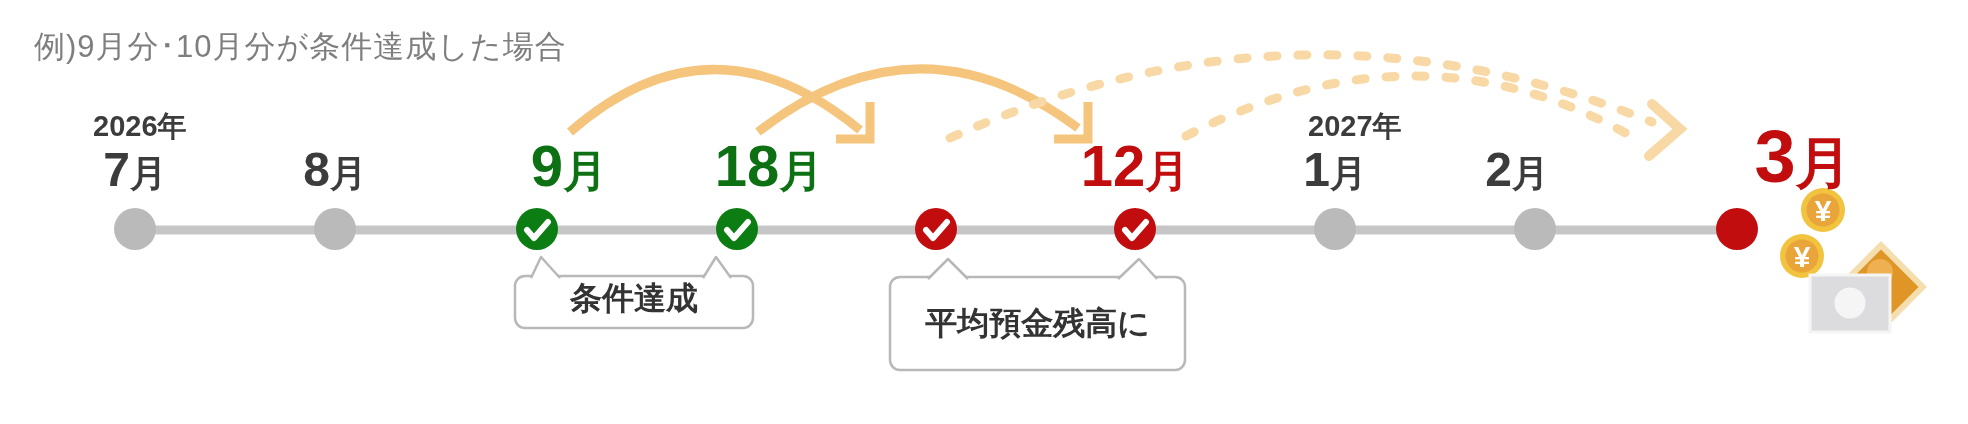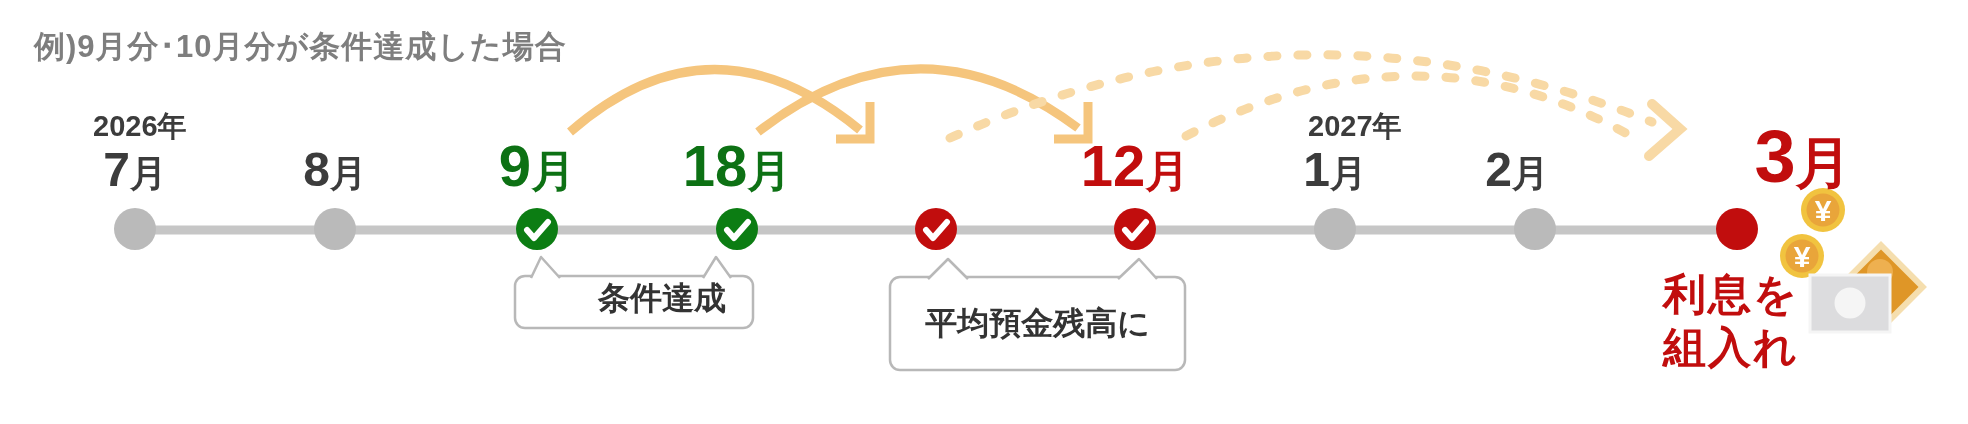--- a/index.html
+++ b/index.html
@@ -2,34 +2,34 @@
 <html style="--achieved-green: #0d7114; --circle-green: #0c7d13; --applied-red: #c10d0d; --arrow-solid: #f5c57d; --arrow-dashed: #f8d9a5; --timeline-gray: #c6c6c6; --dot-gray: #bababa; --month-gray: #3c3c3c; --caption-gray: #7e7e7e; --bubble-border: #b8b8b8; --bubble-text: #333333; --coin-gold: #f1c33f; --coin-face: #e9a53a;"><head>
 <meta charset="utf-8">
 <style>
   html,body{margin:0;padding:0;background:#fff;}
   .stage{
     position:relative;width:1968px;height:424px;background:#fff;overflow:hidden;
     font-family:"Liberation Sans","DejaVu Sans",sans-serif;
   }
   .gfx{position:absolute;left:0;top:0;width:1968px;height:424px;}
   .abs{position:absolute;}
-  .caption{left:34px;top:26px;font-size:31px;color:var(--caption-gray,#7e7e7e);font-weight:700;letter-spacing:1px;}
+  .caption{left:34px;top:26px;font-size:31px;color:var(--caption-gray,#7e7e7e);font-weight:400;letter-spacing:1px;}
   .year{position:absolute;top:112px;font-size:29px;font-weight:bold;color:var(--month-gray,#3c3c3c);line-height:1;}
   .month{position:absolute;transform:translateX(-50%);white-space:nowrap;line-height:1;font-weight:bold;color:var(--month-gray,#3c3c3c);}
   .m-normal{top:146px;font-size:48px;}
   .m-normal .unit{font-size:37px;}
   .m-hl{top:137px;font-size:58px;}
   .m-hl .unit{font-size:44px;}
-  .m-green{color:var(--achieved-green,#0d7114);}
+  .m-green{color:var(--achieved-green,#0d7114);margin-left:32px;}
   .m-red{color:var(--applied-red,#c10d0d);}
   .m-final{top:120px;font-size:74px;color:var(--applied-red,#c10d0d);}
   .m-final .unit{font-size:56px;}
   .bubble-label{position:absolute;display:flex;flex-direction:column;align-items:center;justify-content:center;
     font-weight:bold;color:var(--bubble-text,#333333);font-size:32px;line-height:42px;text-align:center;}
-  .b1{left:515px;top:276px;width:238px;height:44px;padding-left:28px;}
+  .b1{left:515px;top:276px;width:238px;height:44px;}
   .b2{left:890px;top:277px;width:295px;height:92px;}
   .payout-label{position:absolute;left:1663px;top:268px;font-size:43px;font-weight:bold;
     color:var(--applied-red,#c10d0d);line-height:53px;letter-spacing:2px;}
   
   .tl-line{stroke:var(--timeline-gray,#c6c6c6);stroke-width:9;}
   .tl-dot{fill:var(--dot-gray,#bababa);}
   .cg{fill:var(--circle-green,#0c7d13);}
   .cr{fill:var(--applied-red,#c10d0d);}
   .chk{fill:none;stroke:#ffffff;stroke-width:6;stroke-linecap:round;stroke-linejoin:round;}
   .arc{fill:none;stroke:var(--arrow-solid,#f5c57d);stroke-width:9;}
@@ -131,18 +131,14 @@
   <div class="month m-normal" style="left:1335px"><span class="num">1</span><span class="unit">月</span></div>
   <div class="month m-normal" style="left:1517px"><span class="num">2</span><span class="unit">月</span></div>
   <div class="month m-final" style="left:1803px"><span class="num">3</span><span class="unit">月</span></div>
 
   <div class="bubble-label b1">条件達成</div>
 
   <div class="bubble-label b2">
     <div>平均預金残高に</div>
   </div>
 
-  <div class="payout-label">
-    <div>利息を</div>
-    <div>組入れ</div>
-  </div>
 
 </div>
 
 </body></html>

